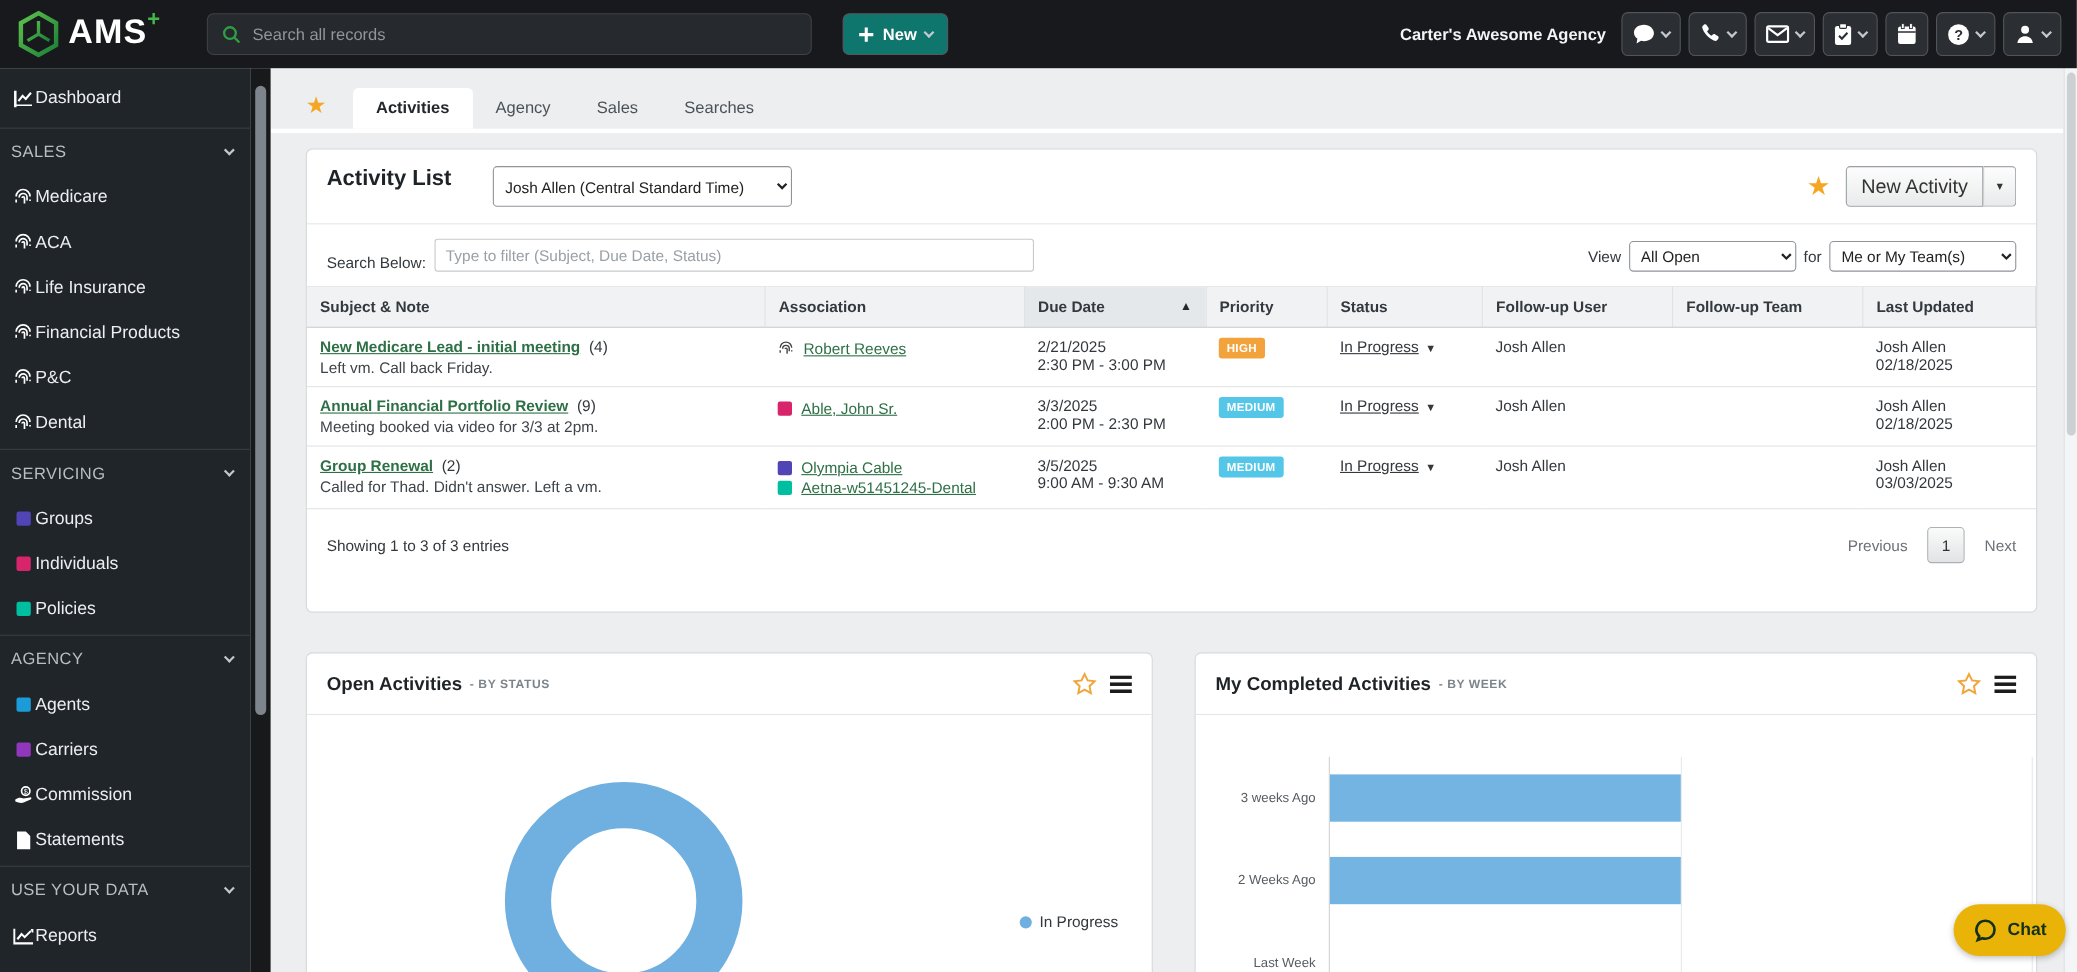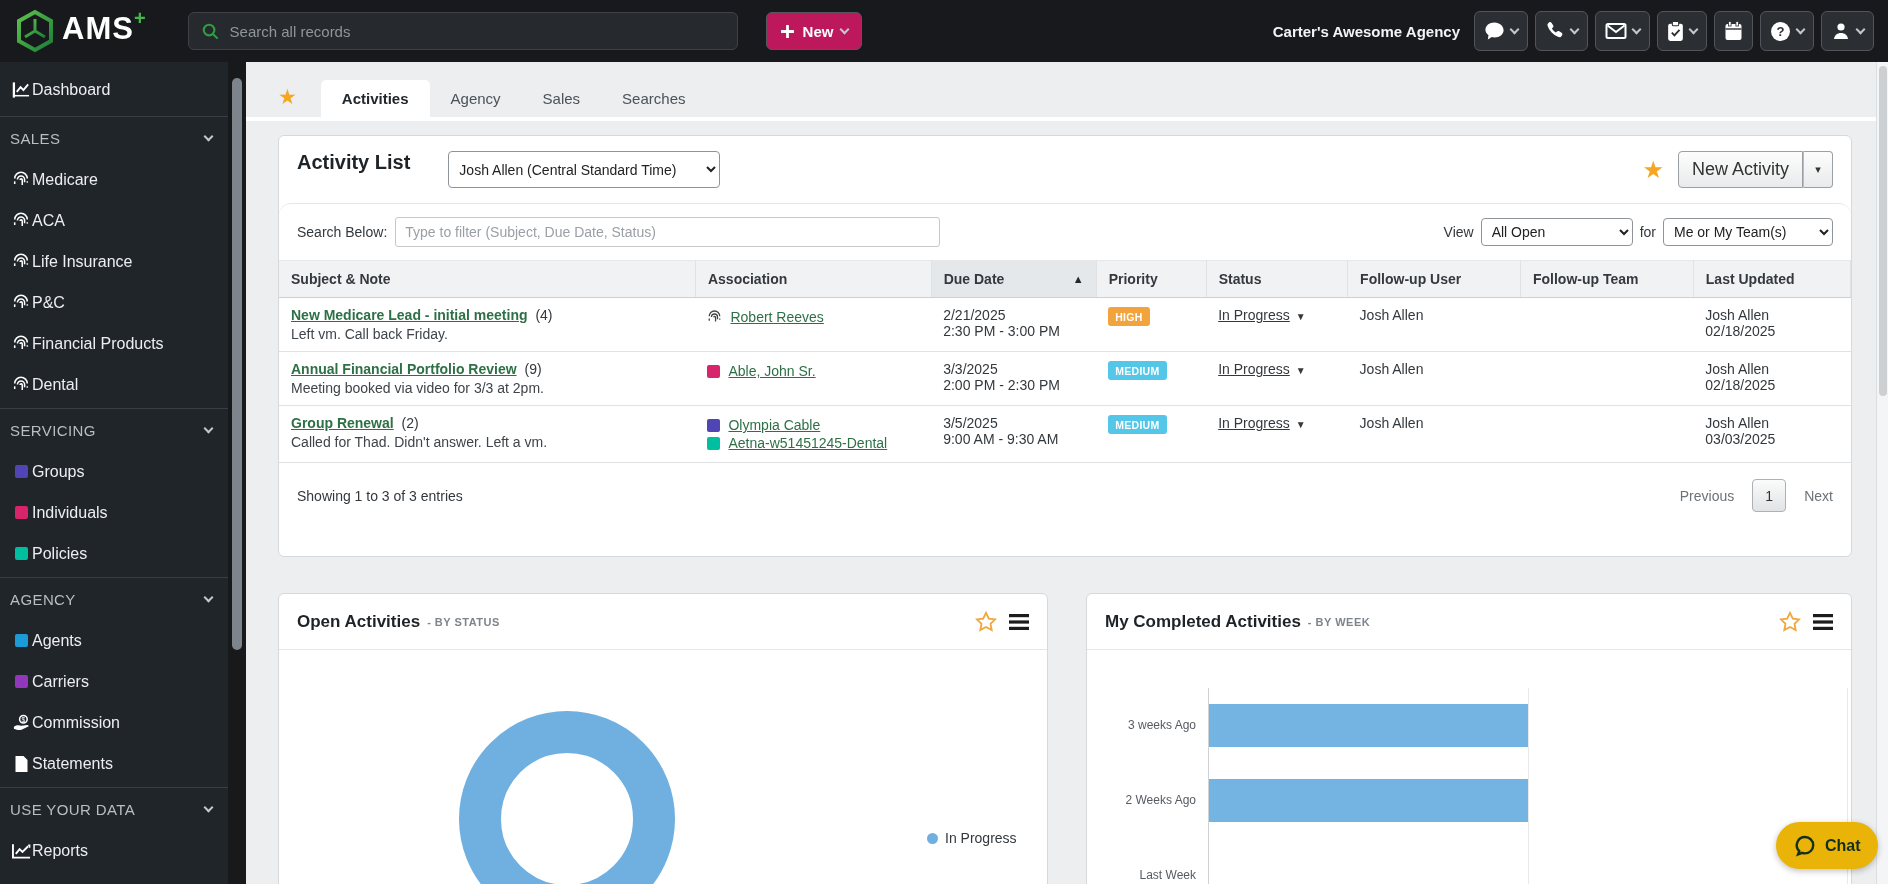--- a/index.html
+++ b/index.html
@@ -9,21 +9,21 @@
   
   .topbar { position:absolute; left:0; top:0; width:1888px; height:62px;
     background:#17191c; display:flex; align-items:center; z-index:30; }
   .brand { display:flex; align-items:flex-start; margin-left:14px; }
   .brand-text { color:#fff; font-size:31px; font-weight:bold; letter-spacing:1px; line-height:40px; margin-left:6px;}
   .brand-plus { color:#45b649; font-size:20px; font-weight:bold; line-height:18px; }
   .g-search { margin-left:42px; width:550px; height:38px; background:#26292d;
     border:1px solid #3e4247; border-radius:6px; display:flex; align-items:center; padding:0 12px; gap:10px;}
   .g-search input { flex:1; background:transparent; border:none; outline:none; color:#dfe3e6; font-size:15px; }
   .g-search input::placeholder { color:#8f969c; }
-  .new-btn { margin-left:28px; height:38px; background:#be185d; border:1px solid #55595f;
+  .new-btn { margin-left:28px; height:38px; background:#0f766e; border:1px solid #55595f;
     border-radius:6px; color:#fff; display:flex; align-items:center; gap:8px; padding:0 13px;
     font-size:15px; font-weight:bold; cursor:pointer;}
   .agency-name { margin-left:auto; color:#f2f4f5; font-size:15px; font-weight:bold; margin-right:14px;}
   .top-icons { display:flex; gap:7px; margin-right:14px; }
   .tib { height:40px; background:#2b2e33; border:1px solid #515559; border-radius:6px;
     display:flex; align-items:center; justify-content:center; gap:6px; padding:0 9px; cursor:pointer;}
   .chev { width:7px; height:7px; border-right:2px solid #c3c8cc; border-bottom:2px solid #c3c8cc;
     transform:rotate(45deg); margin-top:-3px; }
 
   
@@ -60,22 +60,22 @@
     border:1px solid #8f9499; border-radius:4px; background:#fff; }
   .al-right { margin-left:auto; display:flex; align-items:center; gap:14px; }
   .star-filled { color:#f5a623; font-size:24px; }
   .split-btn { display:flex; }
   .split-main { padding:7px 13px; border:1px solid #9aa0a5; background:linear-gradient(#fdfdfd,#e9eaeb);
     border-radius:4px 0 0 4px; font-size:18px; color:#333; cursor:pointer;}
   .split-arrow { width:30px; border:1px solid #9aa0a5; border-left:1px solid #b8bcbf;
     background:linear-gradient(#fdfdfd,#e9eaeb); border-radius:0 4px 4px 0;
     display:flex; align-items:center; justify-content:center; color:#333; font-size:11px; cursor:pointer;}
 
-  .filter-row { display:flex; align-items:center; padding:13px 18px; gap:8px; font-size:14px;
-    color:#33383d; border-top:1px solid #e4e6e8;border-radius:12px; }
+  .filter-row { display:flex; align-items:flex-end; padding:13px 18px; gap:8px; font-size:14px;
+    color:#33383d; border-top:1px solid #e4e6e8; }
   .filter-row input { width:545px; height:30px; border:1px solid #c6c9cc; border-radius:3px;
     padding:0 9px; font-size:14px; color:#333; outline:none;}
   .filter-row input::placeholder { color:#9aa0a5; }
   .filter-right { margin-left:auto; display:flex; align-items:center; gap:7px; }
 
   table.al { width:100%; border-collapse:collapse; font-size:14px; }
   table.al th { background:#f1f2f3; border-top:1px solid #e6e8ea; border-bottom:1px solid #ccd0d3;
     border-right:1px solid #e0e2e4; text-align:left; padding:10px 12px; font-weight:bold; color:#33393f;}
   table.al th.sorted { background:#e5e8ea; }
   .sort-asc { float:right; font-size:11px; color:#23282c; margin-top:2px;}
@@ -279,33 +279,33 @@
   <div class="side-item">
     <span class="ic">
         <svg width="18" height="17" viewBox="0 0 20 18">
           <path d="M3 8a7 7 0 0 1 14 0" fill="none" stroke="#fff" stroke-width="1.7"></path>
           <path d="M6 9a4 4 0 0 1 8 0v3" fill="none" stroke="#fff" stroke-width="1.7"></path>
           <path d="M9 9.5a1.2 1.2 0 0 1 2.4 0V15" fill="none" stroke="#fff" stroke-width="1.7"></path>
           <path d="M3 11v3" fill="none" stroke="#fff" stroke-width="1.7"></path>
           <path d="M17 11v1.5" fill="none" stroke="#fff" stroke-width="1.7"></path>
         </svg>
       </span>
-    <span>P&amp;C</span>
+    <span>Financial Products</span>
   </div>
   <div class="side-item">
     <span class="ic">
         <svg width="18" height="17" viewBox="0 0 20 18">
           <path d="M3 8a7 7 0 0 1 14 0" fill="none" stroke="#fff" stroke-width="1.7"></path>
           <path d="M6 9a4 4 0 0 1 8 0v3" fill="none" stroke="#fff" stroke-width="1.7"></path>
           <path d="M9 9.5a1.2 1.2 0 0 1 2.4 0V15" fill="none" stroke="#fff" stroke-width="1.7"></path>
           <path d="M3 11v3" fill="none" stroke="#fff" stroke-width="1.7"></path>
           <path d="M17 11v1.5" fill="none" stroke="#fff" stroke-width="1.7"></path>
         </svg>
       </span>
-    <span>Financial Products</span>
+    <span>P&amp;C</span>
   </div>
   <div class="side-item">
     <span class="ic">
         <svg width="18" height="17" viewBox="0 0 20 18">
           <path d="M3 8a7 7 0 0 1 14 0" fill="none" stroke="#fff" stroke-width="1.7"></path>
           <path d="M6 9a4 4 0 0 1 8 0v3" fill="none" stroke="#fff" stroke-width="1.7"></path>
           <path d="M9 9.5a1.2 1.2 0 0 1 2.4 0V15" fill="none" stroke="#fff" stroke-width="1.7"></path>
           <path d="M3 11v3" fill="none" stroke="#fff" stroke-width="1.7"></path>
           <path d="M17 11v1.5" fill="none" stroke="#fff" stroke-width="1.7"></path>
         </svg>

